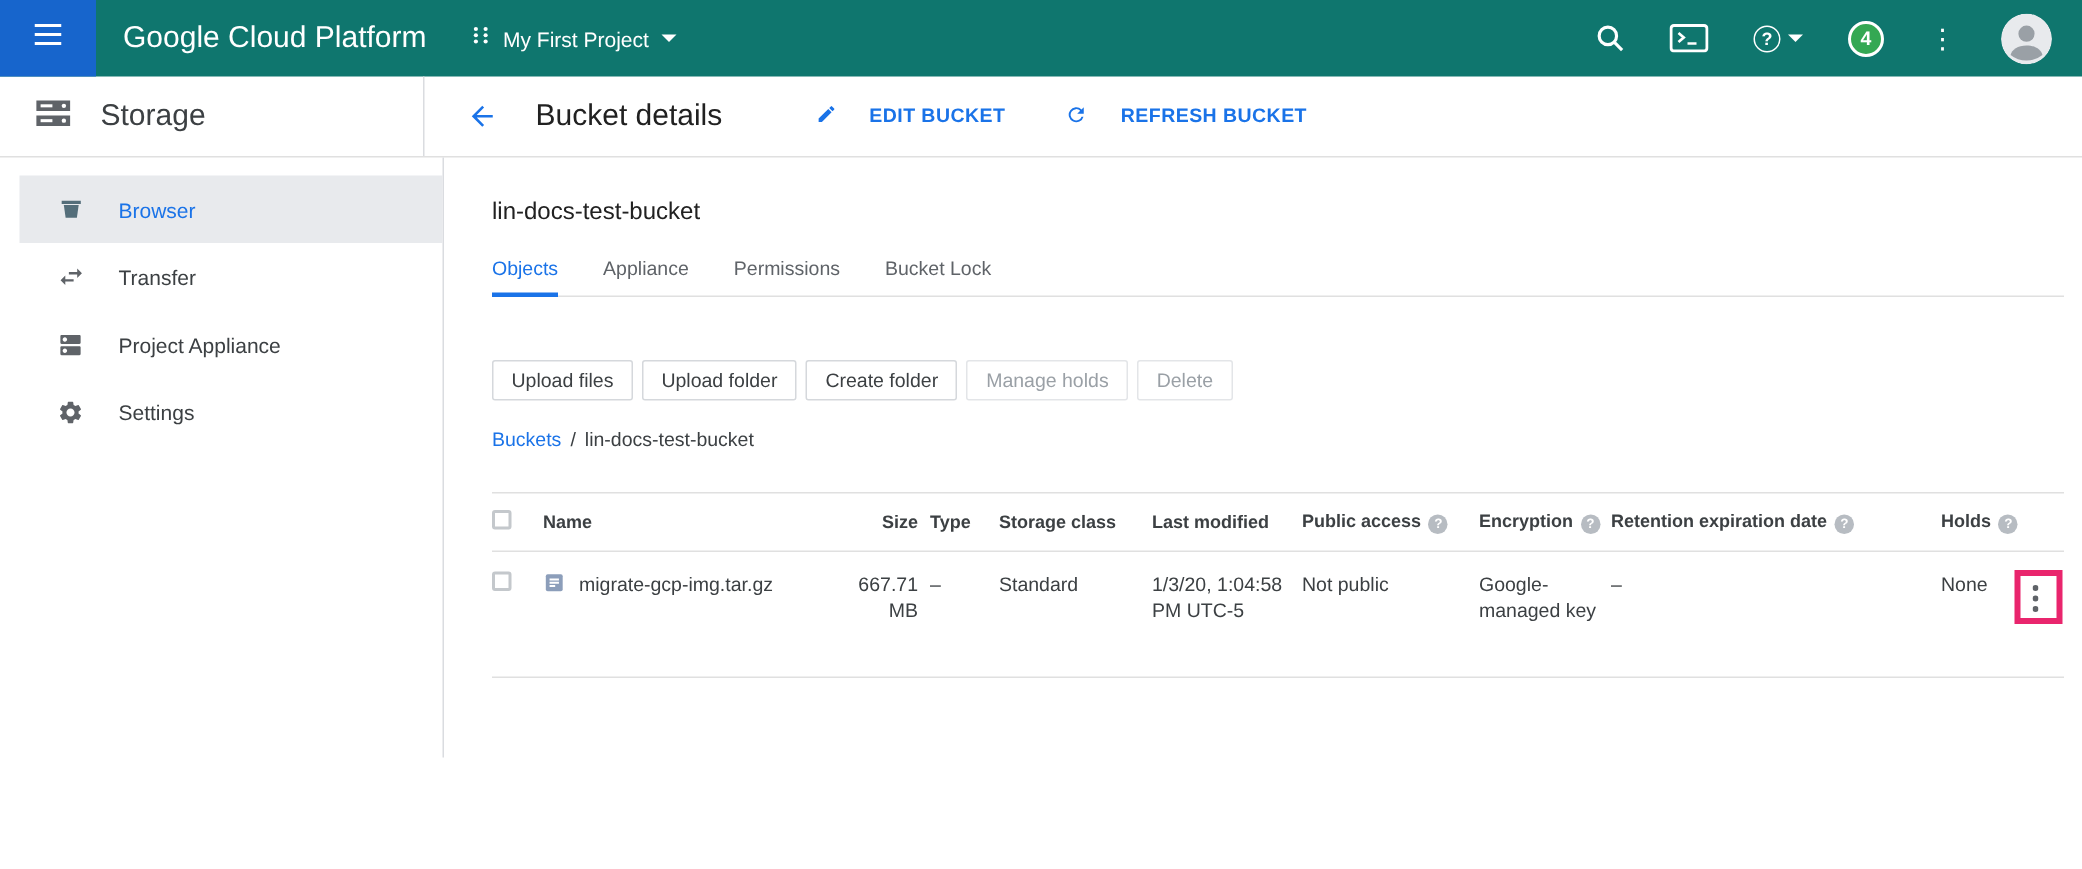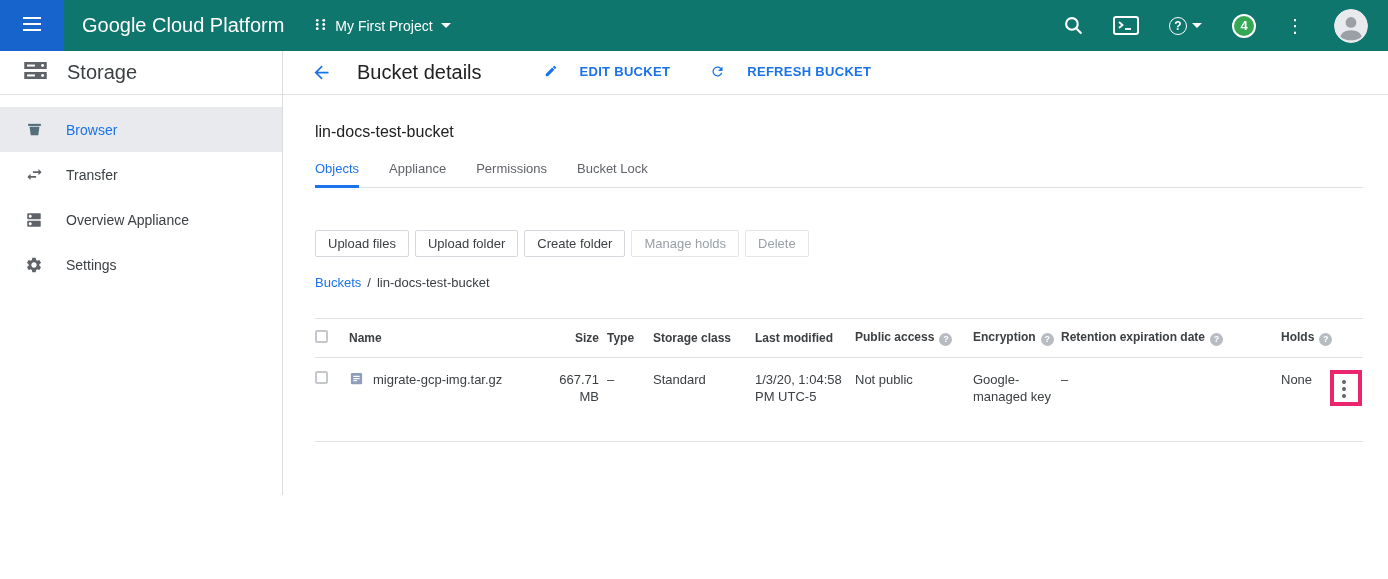--- a/index.html
+++ b/index.html
@@ -17,32 +17,32 @@
   .tb-icon { display:flex; align-items:center; justify-content:center; cursor:pointer; }
   .help-wrap { display:flex; align-items:center; gap:5px; cursor:pointer; }
   .help-circle { width:18px; height:18px; border:1.5px solid #fff; border-radius:50%; color:#fff; font-size:12px; font-weight:bold; display:flex; align-items:center; justify-content:center; }
   .help-circle::before { content:"?"; }
   .notif-badge { width:24px; height:24px; border-radius:50%; background:#34a853; border:2px solid #fff; color:#fff; font-size:13px; font-weight:bold; display:flex; align-items:center; justify-content:center; cursor:pointer; }
   .tb-dots { font-size:18px; color:#fff; line-height:1; cursor:pointer; }
   .tb-dots::before { content:"\22EE"; }
   .avatar { width:34px; height:34px; border-radius:50%; overflow:hidden; cursor:pointer; }
 
   
-  .app-header { height:44px; display:flex; align-items:stretch; border-bottom:1px solid #e0e0e0; }
+  .app-header { height:54px; display:flex; align-items:stretch; border-bottom:1px solid #e0e0e0; }
   .sidebar-head { width:283px; flex:none; display:flex; align-items:center; gap:18px; padding-left:22px; border-right:1px solid #dadce0; }
   .sidebar-title { font-size:20px; color:#3c4043; }
   .content-head { display:flex; align-items:center; padding-left:28px; }
   .back-arrow { display:flex; align-items:center; cursor:pointer; }
   .page-title { font-size:20px; color:#212121; margin-left:25px; }
   .head-action { display:flex; gap:22px; color:#1a73e8; font-size:13px; font-weight:bold; letter-spacing:.3px; cursor:pointer; white-space:nowrap; }
   .head-action.edit { margin-left:62px; }
   .head-action.refresh { margin-left:40px; }
 
   
-  .main-wrap { display:flex; height:400px; }
+  .main-wrap { display:flex; height:400px;padding-left:13px; }
   .sidebar { width:283px; flex:none; border-right:1px solid #dadce0; padding-top:12px; }
   .nav-item { height:45px; display:flex; align-items:center; gap:22px; padding-left:24px; font-size:14px; color:#3c4043; cursor:pointer; }
   .nav-item .nav-icon { width:20px; display:flex; justify-content:center; }
   .nav-item.active { background:#e8eaed; }
   .nav-item.active .nav-label { color:#1a73e8; }
 
   
   .content { padding:28px 0 0 32px; flex:1; }
   .bucket-name { font-size:16px; font-weight:500; color:#212121; }
   .tabs { display:flex; gap:30px; margin-top:20px; border-bottom:1px solid #e0e0e0; width:1048px; }
@@ -194,21 +194,21 @@
           </svg>
       </span>
       <span class="nav-label">Transfer</span>
     </div>
     <div class="nav-item">
       <span class="nav-icon">
         <svg width="18" height="18" viewBox="0 0 24 24" fill="#5f6368">
             <path d="M20 13H4c-.55 0-1 .45-1 1v6c0 .55.45 1 1 1h16c.55 0 1-.45 1-1v-6c0-.55-.45-1-1-1zM7 19c-1.1 0-2-.9-2-2s.9-2 2-2 2 .9 2 2-.9 2-2 2zM20 3H4c-.55 0-1 .45-1 1v6c0 .55.45 1 1 1h16c.55 0 1-.45 1-1V4c0-.55-.45-1-1-1zM7 9c-1.1 0-2-.9-2-2s.9-2 2-2 2 .9 2 2-.9 2-2 2z"></path>
           </svg>
       </span>
-      <span class="nav-label">Overview Appliance</span>
+      <span class="nav-label">Project Appliance</span>
     </div>
     <div class="nav-item">
       <span class="nav-icon">
         <svg width="18" height="18" viewBox="0 0 24 24" fill="#5f6368">
             <path d="M19.14 12.94c.04-.3.06-.61.06-.94 0-.32-.02-.64-.07-.94l2.03-1.58a.49.49 0 0 0 .12-.61l-1.92-3.32a.488.488 0 0 0-.59-.22l-2.39.96c-.5-.38-1.03-.7-1.62-.94l-.36-2.54a.484.484 0 0 0-.48-.41h-3.84c-.24 0-.43.17-.47.41l-.36 2.54c-.59.24-1.13.57-1.62.94l-2.39-.96c-.22-.08-.47 0-.59.22L2.74 8.87c-.12.21-.08.47.12.61l2.03 1.58c-.05.3-.09.63-.09.94s.02.64.07.94l-2.03 1.58a.49.49 0 0 0-.12.61l1.92 3.32c.12.22.37.29.59.22l2.39-.96c.5.38 1.03.7 1.62.94l.36 2.54c.05.24.24.41.48.41h3.84c.24 0 .44-.17.47-.41l.36-2.54c.59-.24 1.13-.56 1.62-.94l2.39.96c.22.08.47 0 .59-.22l1.92-3.32c.12-.22.07-.47-.12-.61l-2.01-1.58zM12 15.6c-1.98 0-3.6-1.62-3.6-3.6s1.62-3.6 3.6-3.6 3.6 1.62 3.6 3.6-1.62 3.6-3.6 3.6z"></path>
           </svg>
       </span>
       <span class="nav-label">Settings</span>
     </div>
   </nav>

